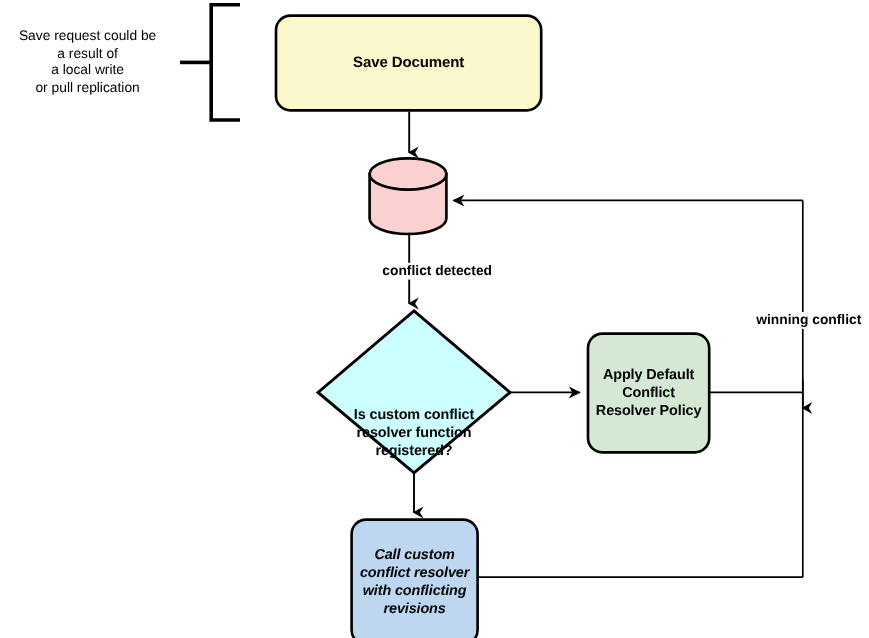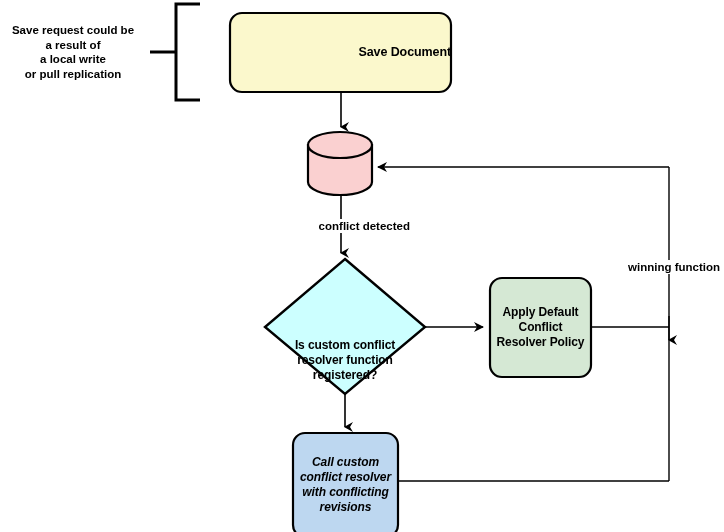--- a/index.html
+++ b/index.html
@@ -39,21 +39,21 @@
     font-weight: bold;
     font-size: 11.5px;
     color: #000000;
     line-height: 14px;
     background: #ffffff;
     white-space: nowrap;
   }
   .annotation-text {
     position: absolute;
     text-align: center;
-    font-weight: bold;
+    font-weight: normal;
     font-size: 11.5px;
     line-height: 14.5px;
     color: #000000;
     white-space: pre-line;
   }
   .n-save { font-size: 12.5px; }
   .n-diamond { font-size: 12px; }
   .n-green { font-size: 12px; }
   .n-blue { font-size: 12px; font-style: italic; }
 </style>
@@ -127,33 +127,33 @@
     <g>
       <path d="M398,481 L669,481" fill="none" stroke="#000000" stroke-width="1.4"></path>
     </g>
   </svg>
 
   <div class="annotation-text" style="left:2px; top:23px; width:142px;">Save request could be
 a result of
 a local write
 or pull replication</div>
 
-  <div class="node-label n-save" style="left:230px; top:45px; width:221px;text-align:right;">Save Document</div>
+  <div class="node-label n-save" style="left:230px; top:45px; width:221px;">Save Document</div>
 
   <div class="edge-label" style="left:280px; top:219px; width:130px;">conflict detected</div>
 
   <div class="node-label n-diamond" style="left:265px; top:305px; width:160px;margin-top:33px;">Is custom conflict
 resolver function
 registered?</div>
 
   <div class="node-label n-green" style="left:490px; top:305px; width:101px;">Apply Default
 Conflict
 Resolver Policy</div>
 
 
   <div class="node-label n-blue" style="left:289px; top:455px; width:113px;">Call custom
 conflict resolver
 with conflicting
 revisions</div>
 
-  <div class="edge-label" style="left:624px; top:260px; width:100px; text-align:center;">winning function</div>
+  <div class="edge-label" style="left:624px; top:260px; width:100px; text-align:center;">winning conflict</div>
 
 </div>
 
 </body></html>

